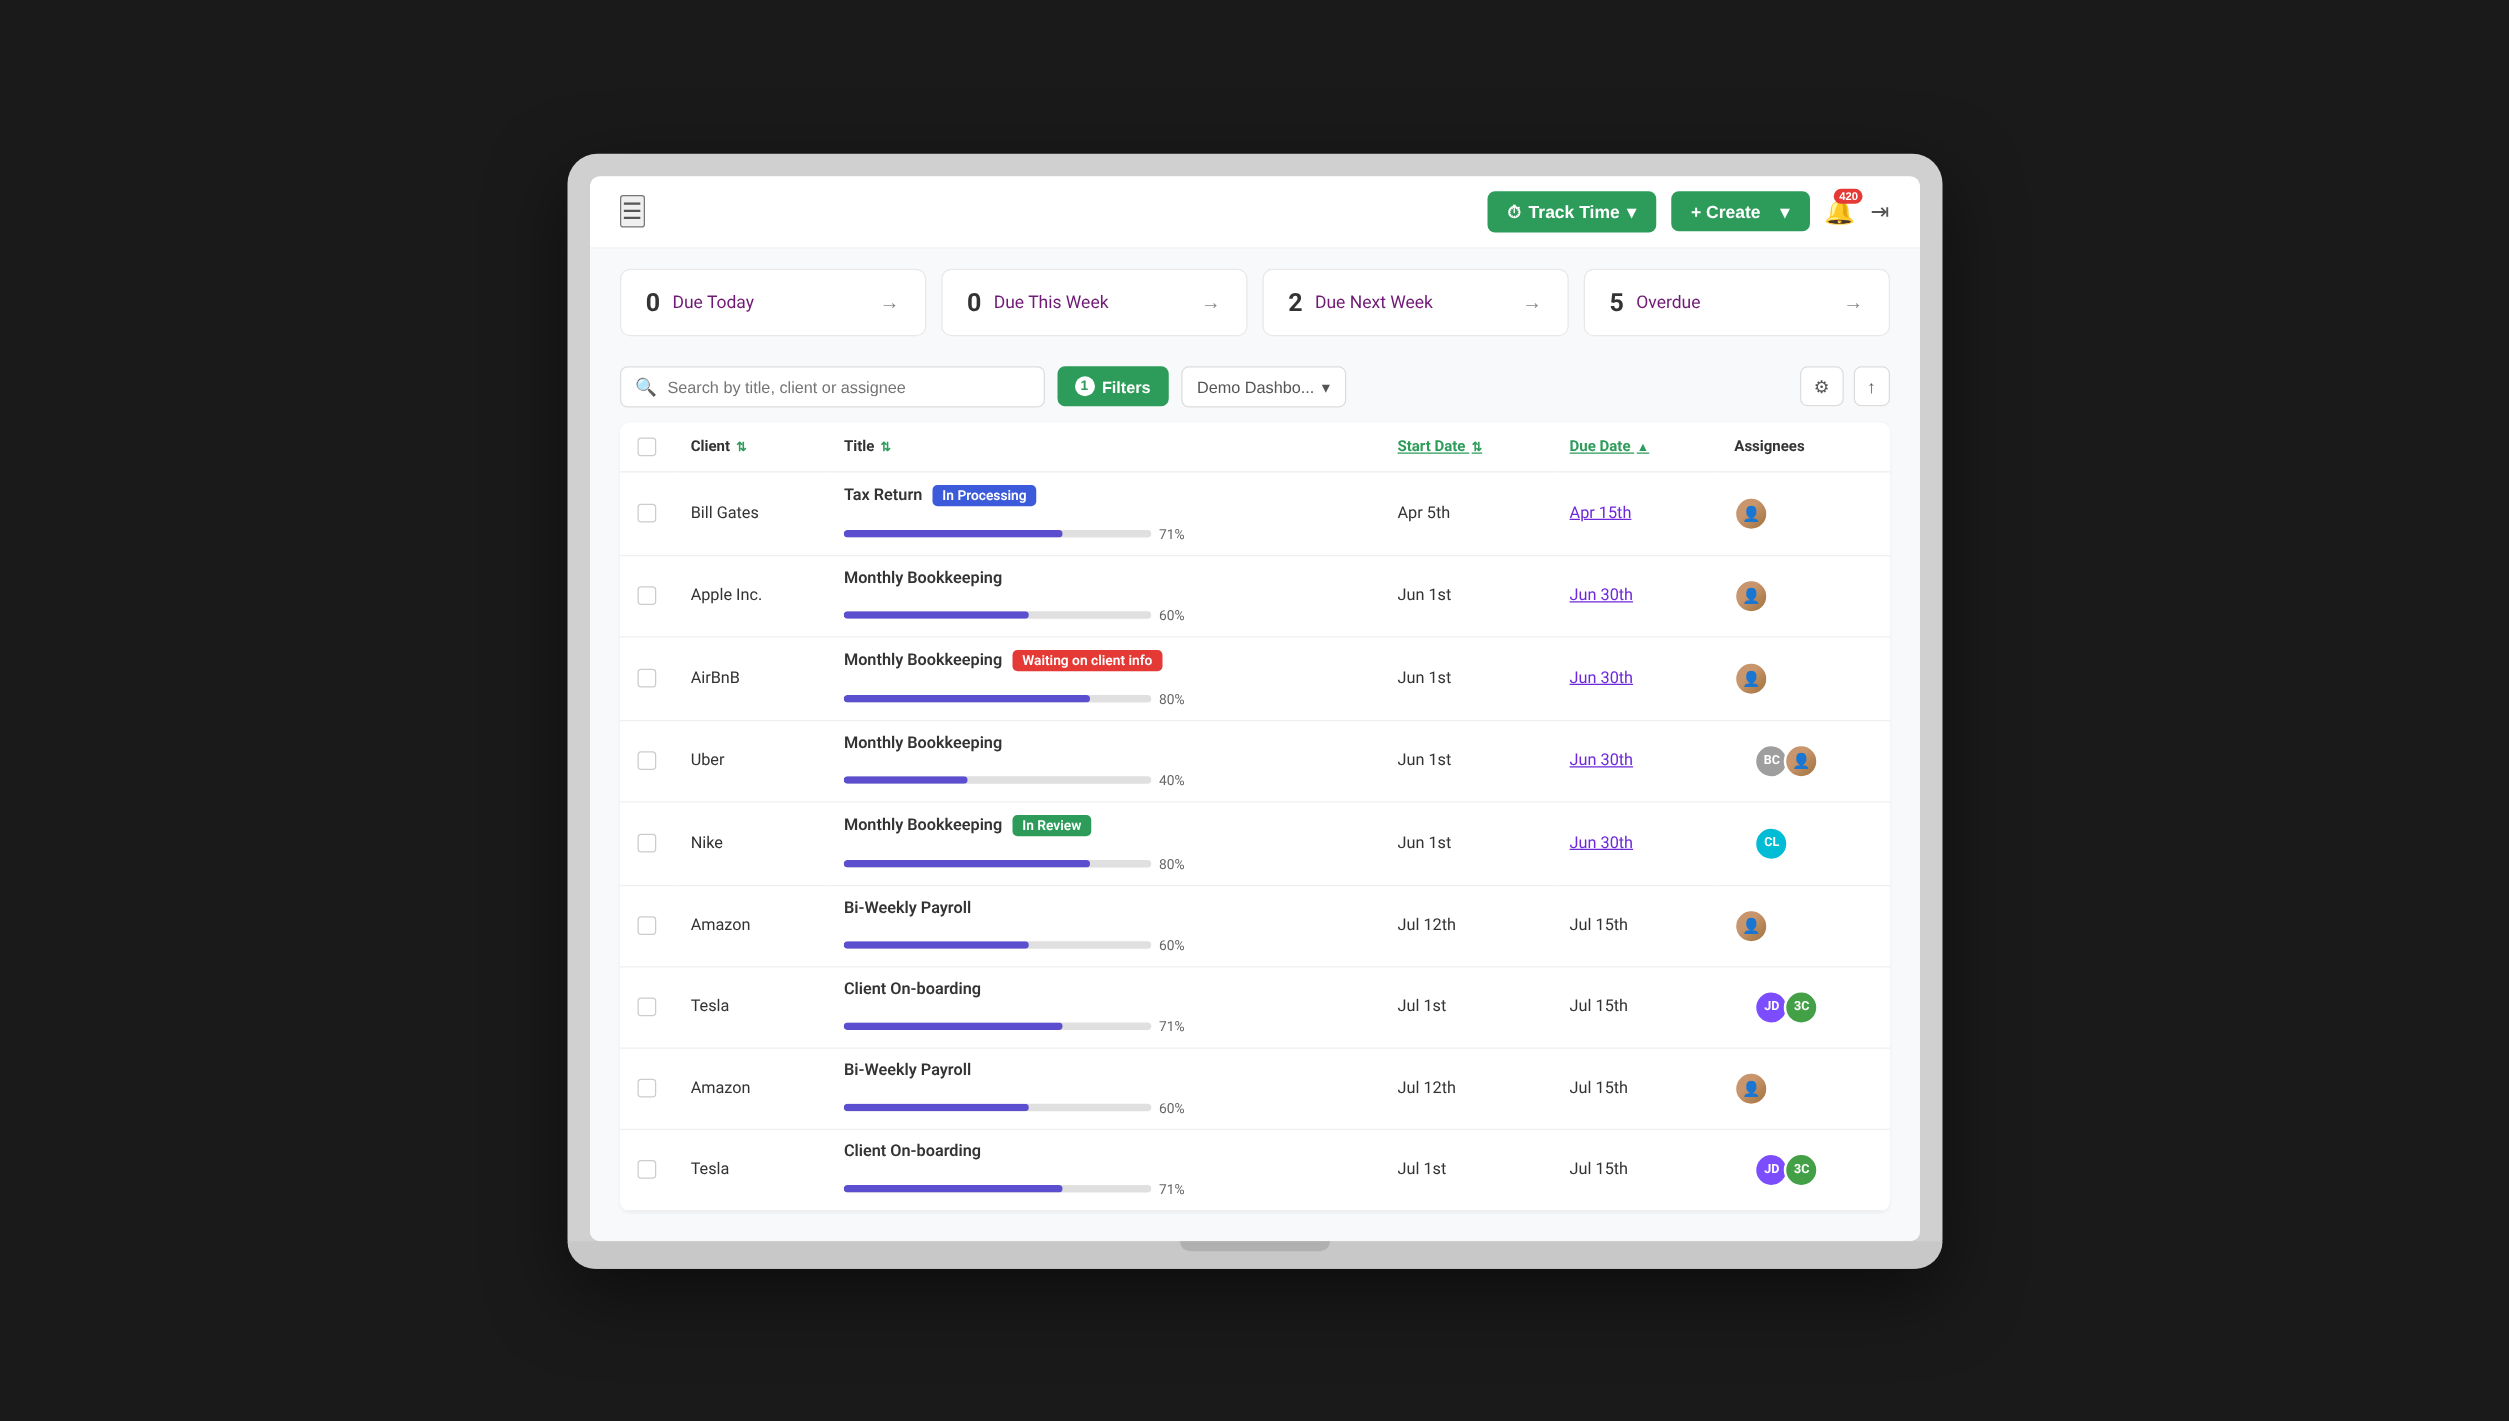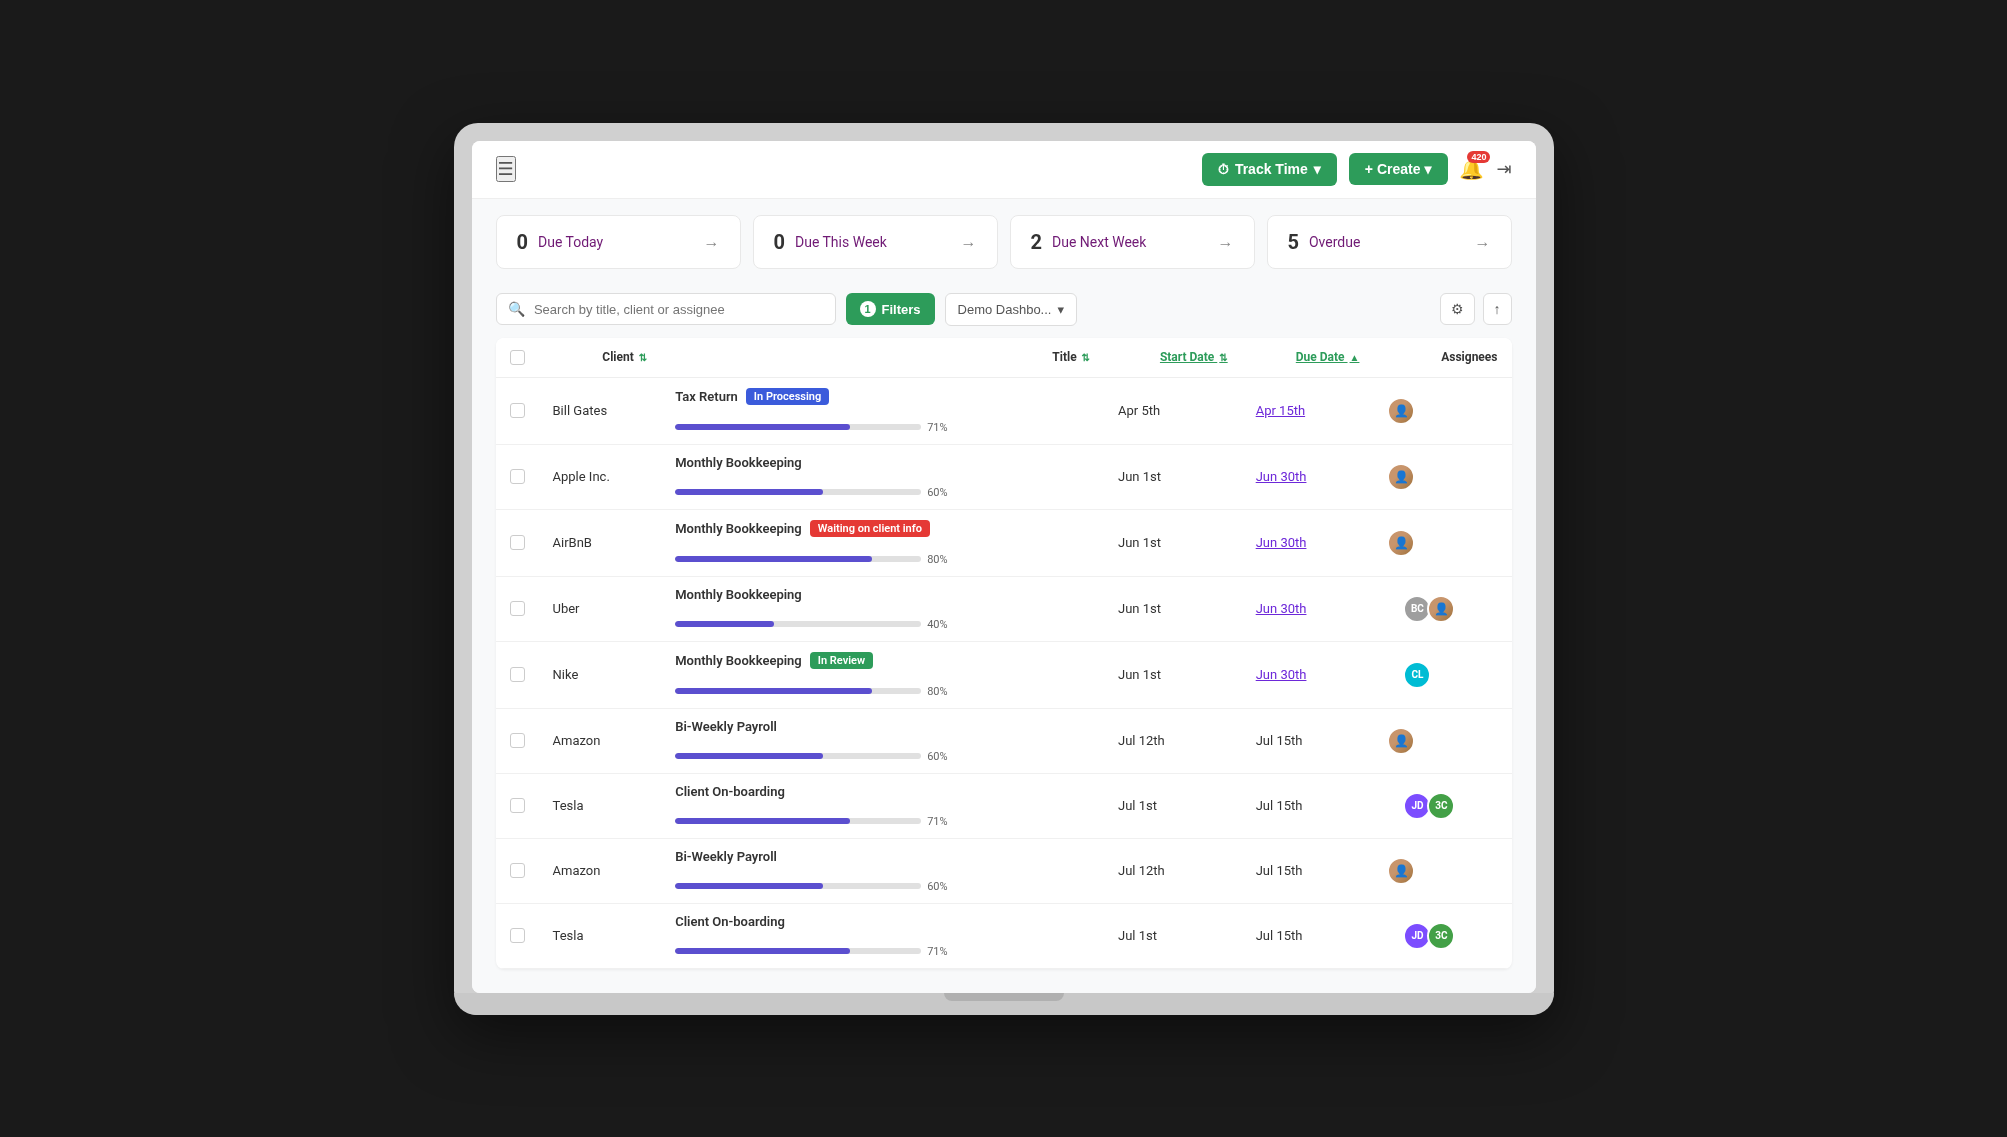--- a/index.html
+++ b/index.html
@@ -88,21 +88,21 @@
       background: #2d9c5a;
       color: #fff;
       border: none;
       border-radius: 6px;
       padding: 8px 16px;
       font-size: 14px;
       font-weight: 600;
       cursor: pointer;
       display: flex;
       align-items: center;
-      gap: 4px;
+      gap: 16px;
     }
     .notification-btn {
       position: relative;
       background: none;
       border: none;
       cursor: pointer;
       font-size: 20px;
       color: #555;
     }
     .notification-badge {
@@ -252,21 +252,21 @@
     table {
       width: 100%;
       border-collapse: collapse;
       background: #fff;
       border-radius: 8px;
       overflow: hidden;
       box-shadow: 0 1px 3px rgba(0,0,0,0.06);
     }
     thead th {
       padding: 12px 14px;
-      text-align: right;
+      text-align: left;
       font-size: 12px;
       font-weight: 700;
       color: #333;
       background: #fff;
       border-bottom: 1px solid #eee;
     }
     thead th.green { color: #2d9c5a; text-decoration: underline; }
     .sort-icon { color: #2d9c5a; font-size: 10px; margin-left: 2px; }
     tbody tr {
       border-bottom: 1px solid #f0f0f0;

